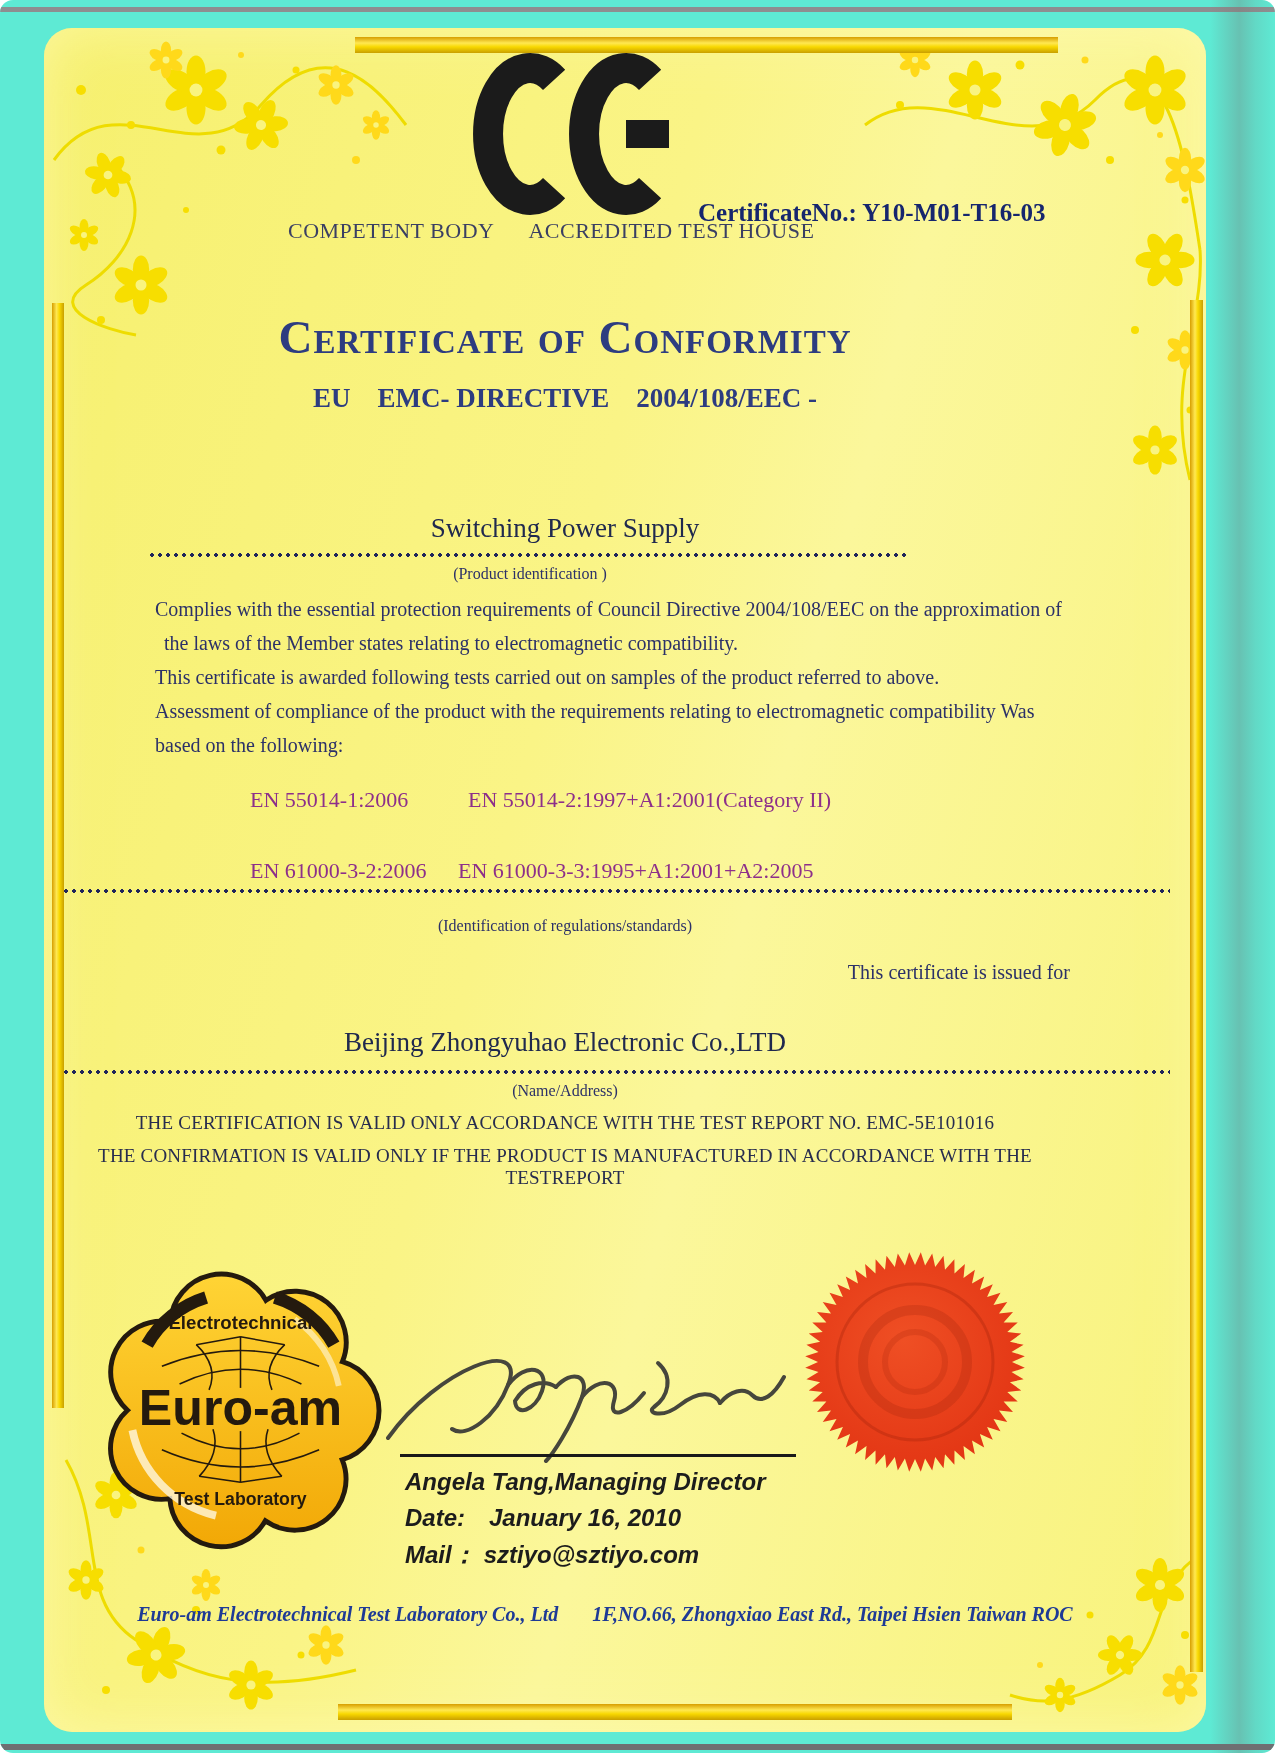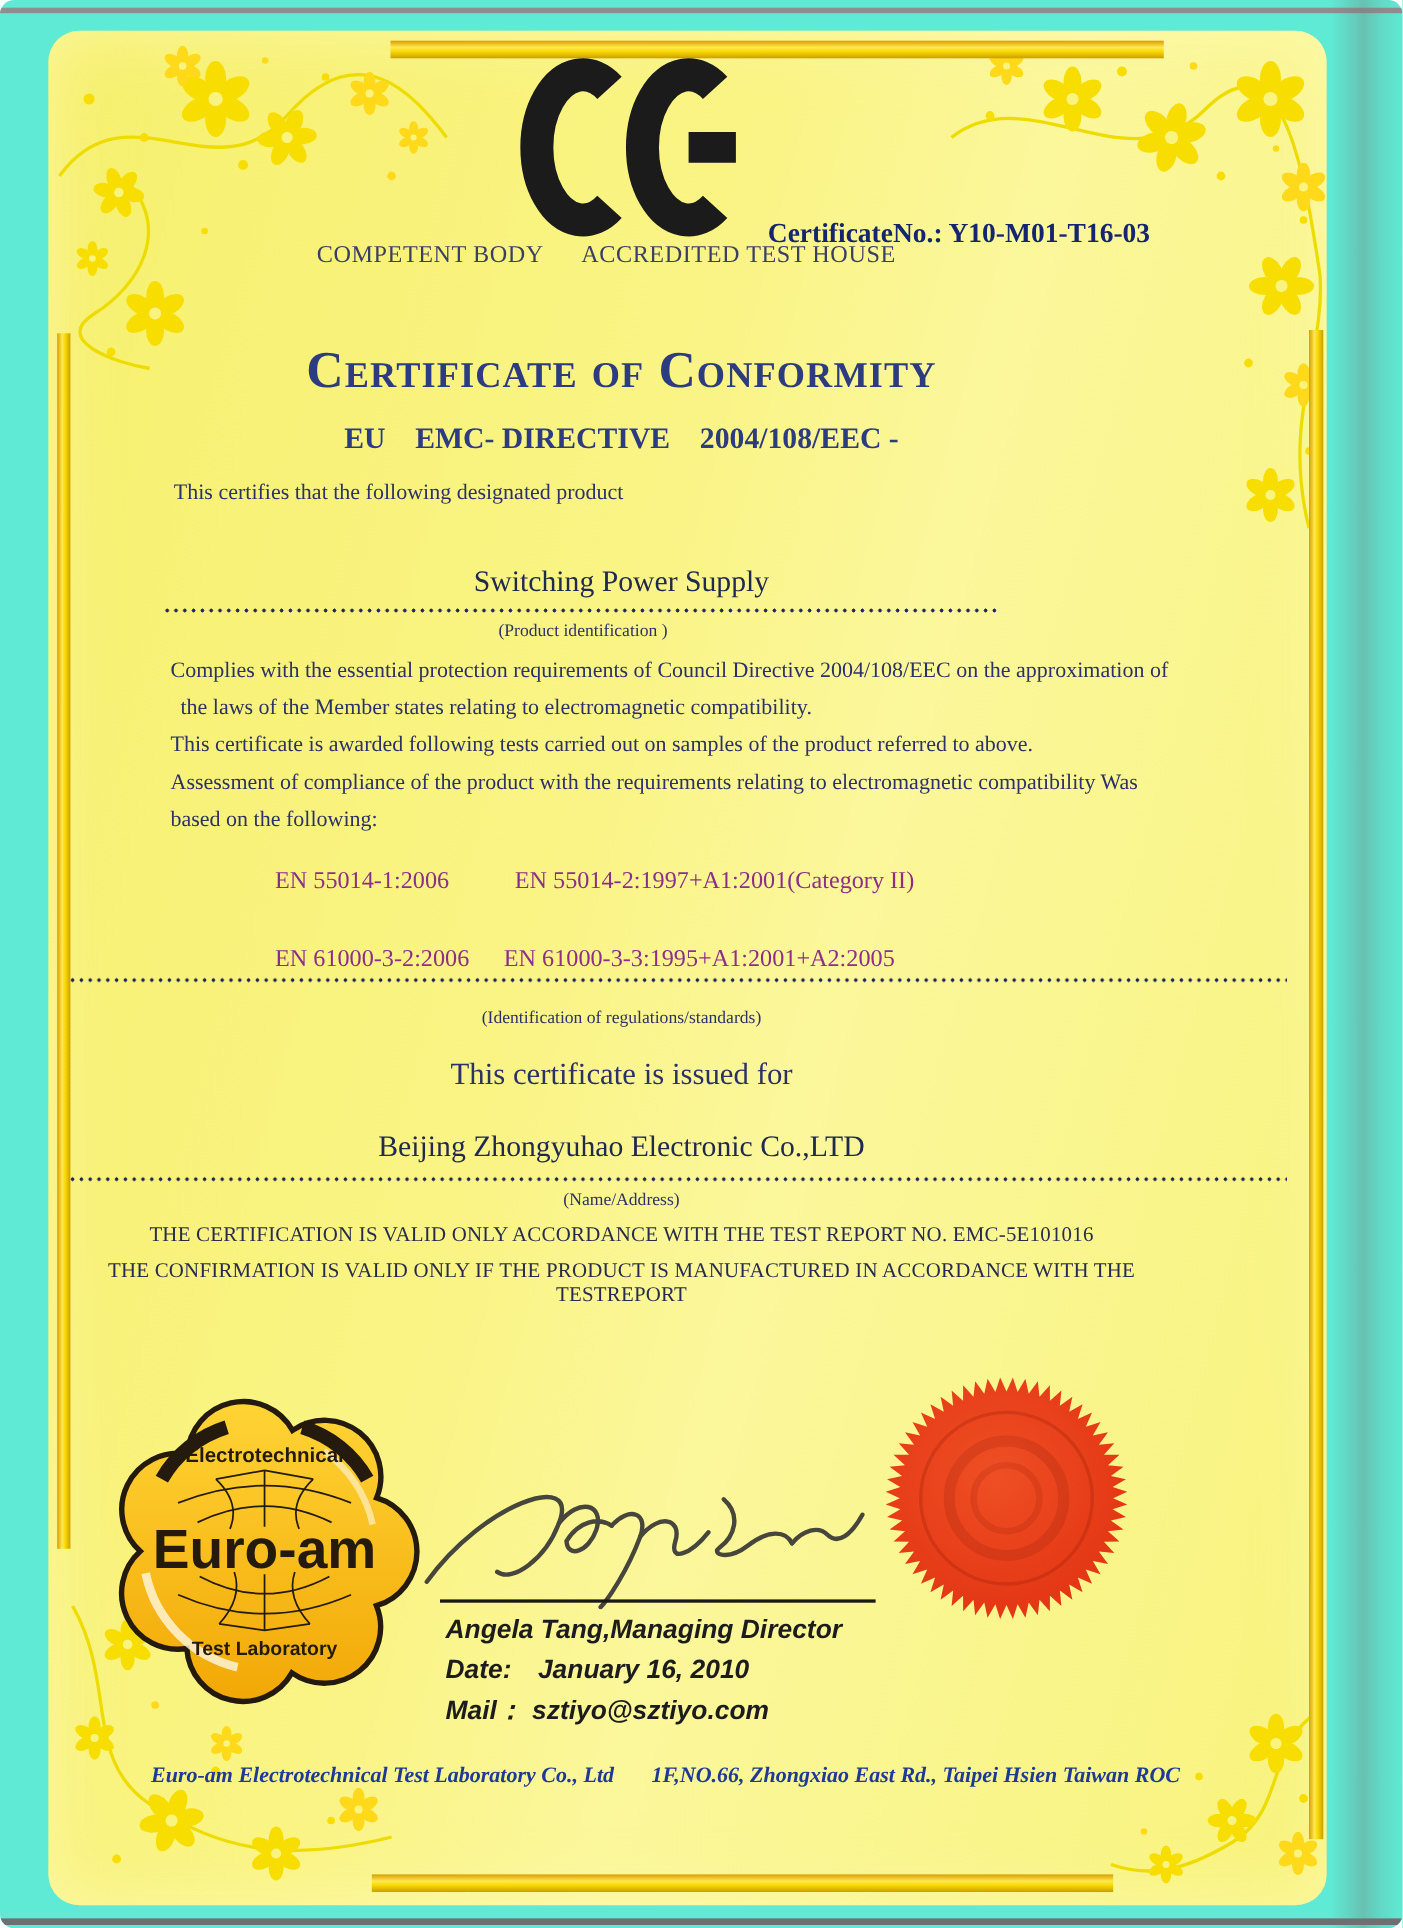--- a/index.html
+++ b/index.html
@@ -39,21 +39,21 @@
   .dot-a{left:148px;top:552px;width:758px;}
   .dot-b{left:62px;top:888px;width:1108px;}
   .dot-c{left:62px;top:1069px;width:1108px;}
   .cap{font-size:16px;color:#2c3168;}
   .cap-a{top:565px;} .cap-b{top:917px;} .cap-c{top:1082px;}
   .bodytext{left:155px;top:592px;width:930px;font-size:20px;line-height:34px;color:#2c3168;}
   .bodytext .ind{padding-left:9px;}
   .en{position:absolute;font-size:22px;font-weight:normal;color:#8d2f8a;white-space:pre;}
   .en-1a{left:250px;top:787px;} .en-1b{left:468px;top:787px;}
   .en-2a{left:250px;top:858px;} .en-2b{left:458px;top:858px;}
-  .issued-lead{top:961px;font-size:28px;color:#2c3168;}
+  .issued-lead{top:961px;font-size:20px;color:#2c3168;text-align:right;}
   .company{top:1027px;font-size:27px;color:#20294e;}
   .valid{font-size:19px;color:#272c4e;letter-spacing:.2px;}
   .valid-1{top:1112px;} .valid-2{top:1145px;}
   .sig-underline{left:400px;top:1454px;width:396px;height:3px;background:#191919;}
   .sigblock{font-family:"Liberation Sans",sans-serif;font-style:italic;font-weight:bold;color:#1c1c1c;}
   .signer{left:405px;top:1468px;font-size:24px;}
   .dateline{left:405px;top:1504px;font-size:24px;}
   .mailline{left:405px;top:1539px;font-size:24px;}
   .dateline .val{margin-left:24px;}
   .mailline .val{margin-left:8px;}
@@ -185,21 +185,20 @@
       <path d="M158 82 L201 82" stroke-width="28"></path>
     </g>
   </svg>
   <span class="hidden-label">CE</span>
 
   <div class="abs cert-no">CertificateNo.: Y10-M01-T16-03</div>
   <div class="abs subheader">COMPETENT BODY      ACCREDITED TEST HOUSE</div>
 
   <div class="centered title">Certificate of Conformity</div>
   <div class="centered directive">EU    EMC- DIRECTIVE    2004/108/EEC -</div>
-  <div class="abs intro">This certifies that the following designated product</div>
 
   <div class="centered product">Switching Power Supply</div>
   <div class="dotline dot-a"></div>
   <div class="centered2 cap cap-a">(Product identification )</div>
 
   <div class="abs bodytext">
     <div>Complies with the essential protection requirements of Council Directive 2004/108/EEC on the approximation of</div>
     <div class="ind">the laws of the Member states relating to electromagnetic compatibility.</div>
     <div>This certificate is awarded following tests carried out on samples of the product referred to above.</div>
     <div>Assessment of compliance of the product with the requirements relating to electromagnetic compatibility Was</div>

